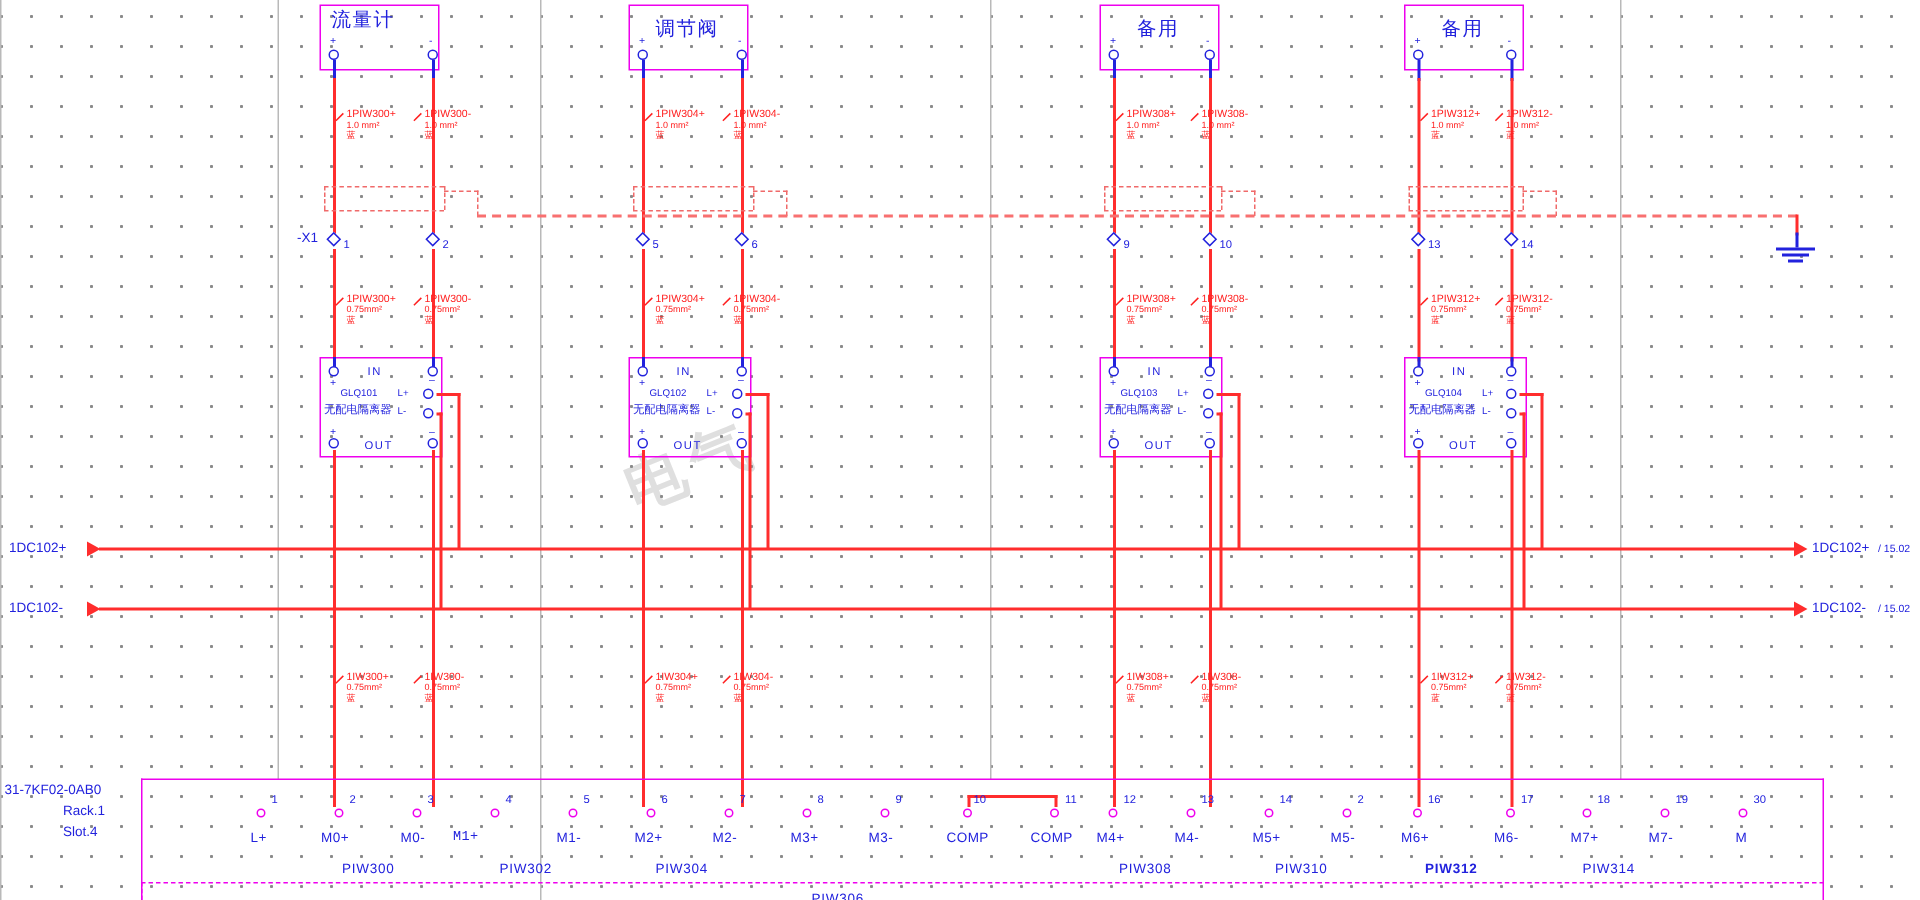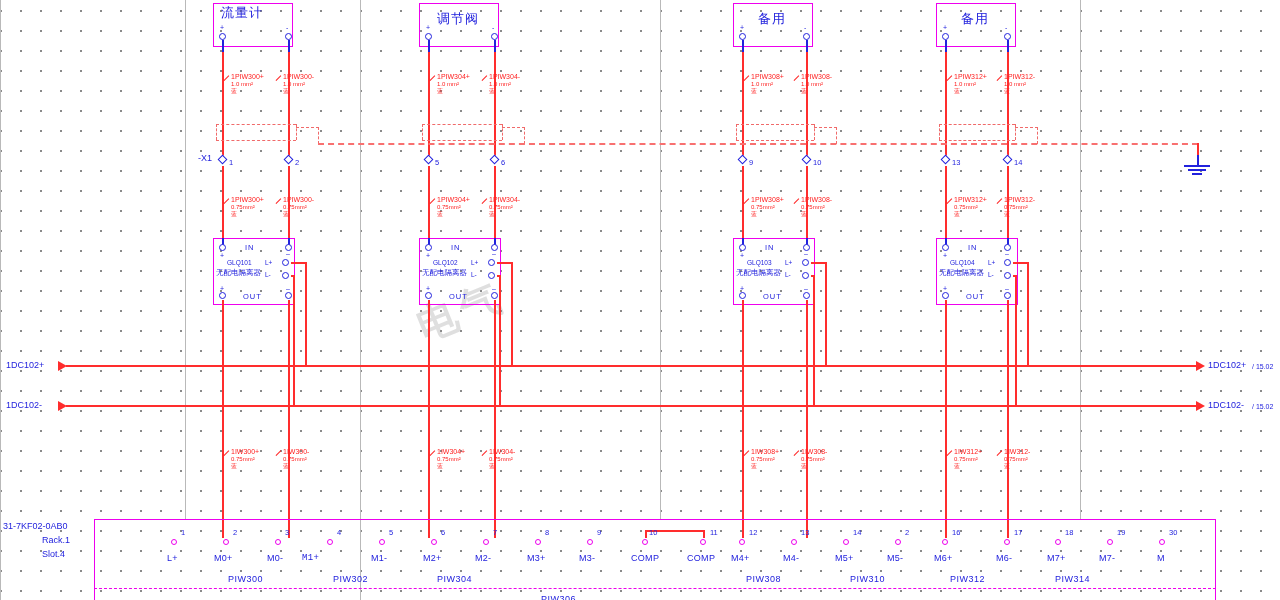--- a/index.html
+++ b/index.html
@@ -576,16 +576,16 @@
     <div class="tnum" style="left:1169px;top:528px;">30</div>
     <div class="tmark" style="left:1157px;top:553px;">M</div>
   </div>
 
   <div class="piw" style="left:228px;top:574px;">PIW300</div>
   <div class="piw" style="left:333px;top:574px;">PIW302</div>
   <div class="piw" style="left:437px;top:574px;">PIW304</div>
   <div class="piw" style="left:541px;top:574px;margin-top:20px;">PIW306</div>
   <div class="piw" style="left:746px;top:574px;">PIW308</div>
   <div class="piw" style="left:850px;top:574px;">PIW310</div>
-  <div class="piw" style="left:950px;top:574px;">PIW312</div>
+  <div class="piw" style="left:950px;top:574px;font-weight:bold;">PIW312</div>
   <div class="piw" style="left:1055px;top:574px;">PIW314</div>
 
 </div>
 
 </body></html>

